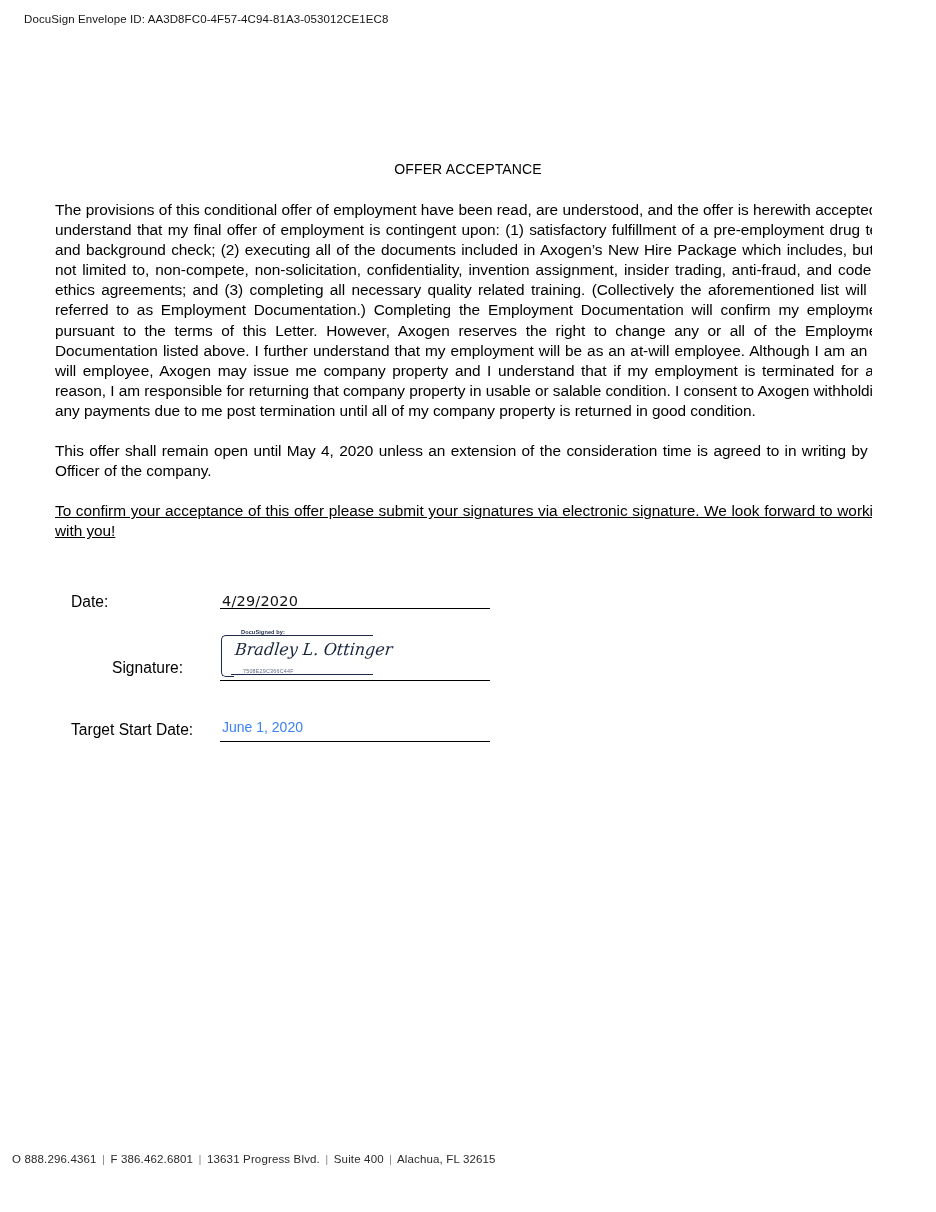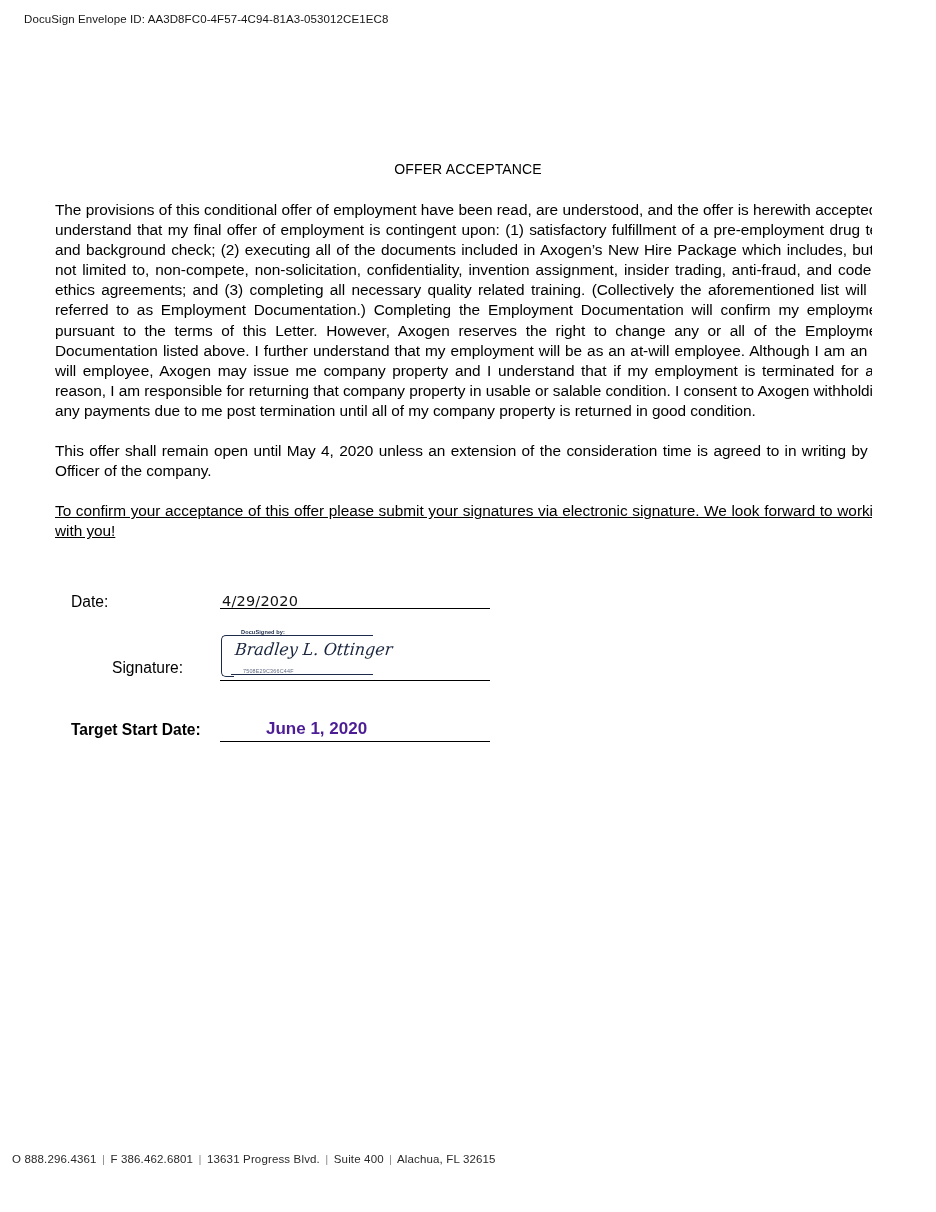--- a/index.html
+++ b/index.html
@@ -178,28 +178,27 @@
   }
   .ds-stamp .ds-bottomrule {
     position: absolute;
     left: 10px;
     top: 43px;
     width: 142px;
     border-top: 1.1px solid #1c2b4a;
   }
 
   
-  .row-target { height: 40px; margin-top: 12px; font-weight: bold; }
+  .row-target { height: 40px; margin-top: 12px; }
   .row-target .field-label { top: 16px; }
   .row-target .field-line  { top: 36px; width: 270px; }
   .row-target .field-value {
     top: 14px;
-    font-size: 17px;
-    color: #4c1d95;
-    margin-left: 44px;
+    font-size: 14px;
+    color: #3b82f6;
   }
 
   
   .footer {
     position: absolute;
     bottom: 47px;
     left: 0;
     width: 936px;
     text-align: left;
     font-size: 11.5px;

